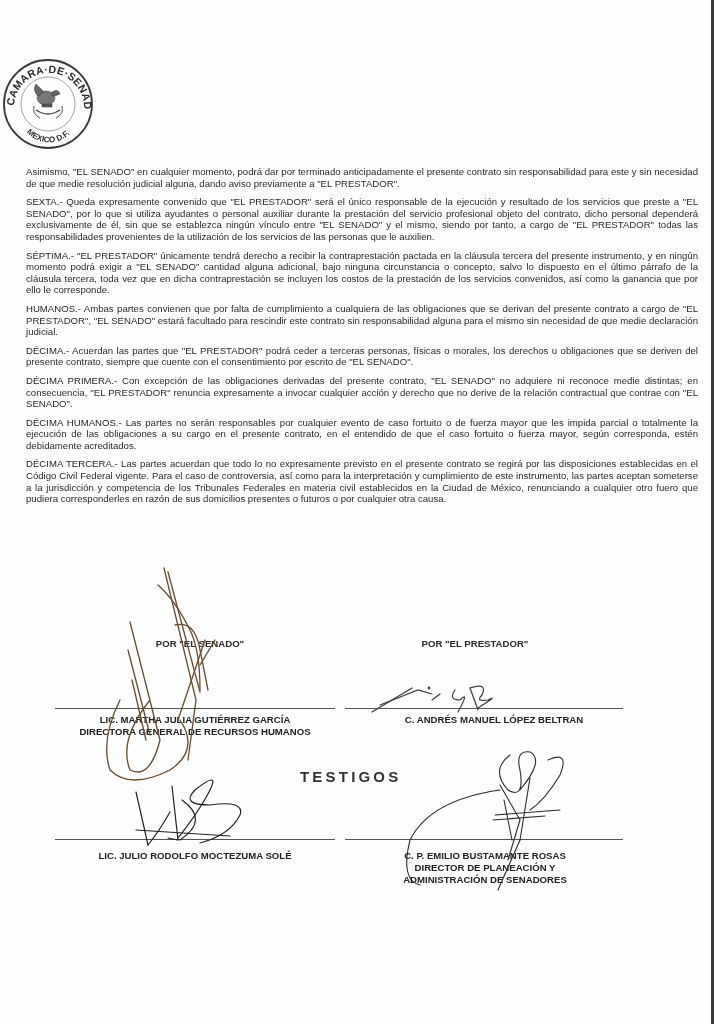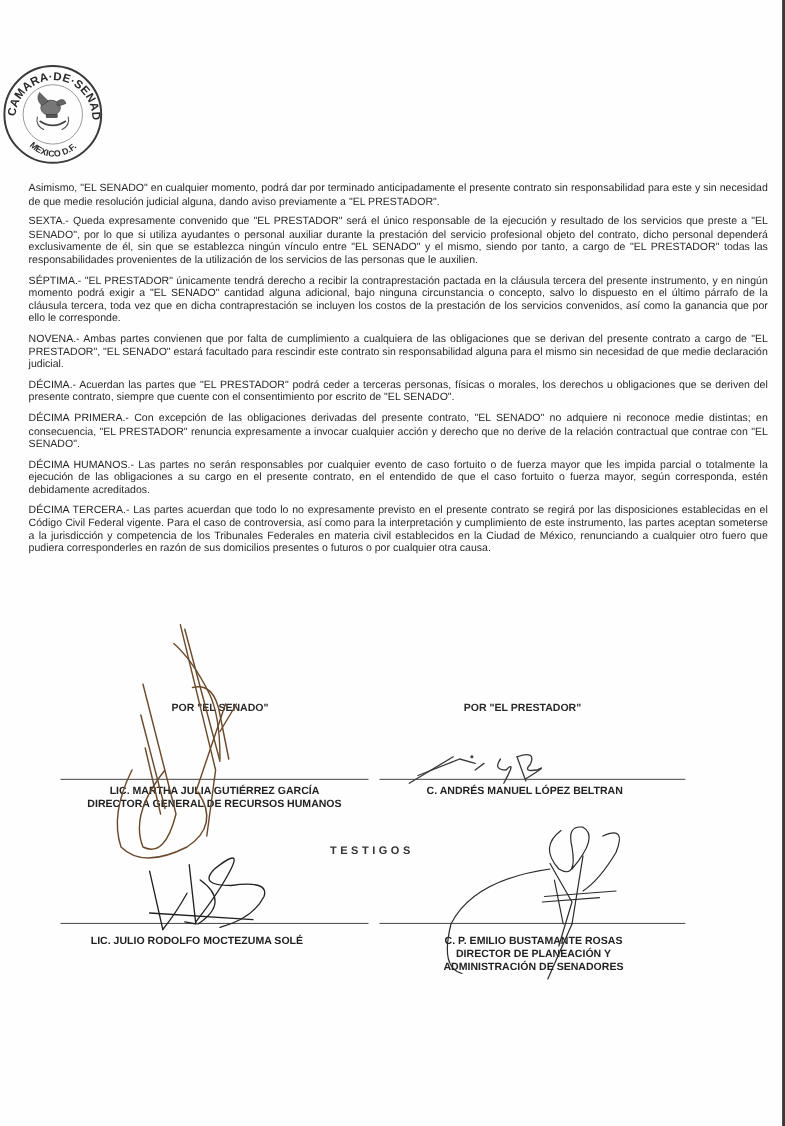--- a/index.html
+++ b/index.html
@@ -18,21 +18,21 @@
   .body-text {
     position: absolute; left: 26px; top: 166px; width: 672px;
     font-size: 9.6px; line-height: 11.6px; text-align: justify;
   }
   .para { margin: 0 0 7px 0; }
   .para b { font-weight: normal; color: #1e1e1e; }
 
   .sig-head { position: absolute; font-size: 9.6px; font-weight: bold; text-align: center; }
   .sig-line { position: absolute; height: 1px; background: #555; }
   .sig-name { position: absolute; font-size: 9.6px; font-weight: bold; text-align: center; line-height: 12px; color: #222; }
-  .testigos { position: absolute; left: 300px; top: 768px; font-size: 10px; font-weight: bold; letter-spacing: 3.2px; color: #333; }
+  .testigos { position: absolute; left: 300px; top: 768px; font-size: 15px; font-weight: bold; letter-spacing: 3.2px; color: #333; }
 
   svg.sig { position: absolute; overflow: visible; pointer-events: none; }
 </style>
 </head>
 <body>
 
 <div class="page">
 
   <svg class="seal" viewBox="0 0 96 96">
     <defs>
@@ -55,47 +55,47 @@
       <path d="M36 54 q12 8 24 0" fill="none" stroke="#444" stroke-width="1.4"></path>
       <path d="M34 50 q-2 8 6 12 M62 50 q2 8 -6 12" fill="none" stroke="#555" stroke-width="1"></path>
       <rect x="42" y="48" width="10" height="3" fill="#555"></rect>
     </g>
   </svg>
 
   <div class="body-text">
     <p class="para"><span>Asimismo, "EL SENADO" en cualquier momento, podrá dar por terminado anticipadamente el presente contrato sin responsabilidad para este y sin necesidad de que medie resolución judicial alguna, dando aviso previamente a "EL PRESTADOR".</span></p>
     <p class="para"><b>SEXTA</b><span>.- Queda expresamente convenido que "EL PRESTADOR" será el único responsable de la ejecución y resultado de los servicios que preste a "EL SENADO", por lo que si utiliza ayudantes o personal auxiliar durante la prestación del servicio profesional objeto del contrato, dicho personal dependerá exclusivamente de él, sin que se establezca ningún vínculo entre "EL SENADO" y el mismo, siendo por tanto, a cargo de "EL PRESTADOR" todas las responsabilidades provenientes de la utilización de los servicios de las personas que le auxilien.</span></p>
     <p class="para"><b>SÉPTIMA</b><span>.- "EL PRESTADOR" únicamente tendrá derecho a recibir la contraprestación pactada en la cláusula tercera del presente instrumento, y en ningún momento podrá exigir a "EL SENADO" cantidad alguna adicional, bajo ninguna circunstancia o concepto, salvo lo dispuesto en el último párrafo de la cláusula tercera, toda vez que en dicha contraprestación se incluyen los costos de la prestación de los servicios convenidos, así como la ganancia que por ello le corresponde.</span></p>
-    <p class="para"><b>NOVENA</b><span>.- Ambas partes convienen que por falta de cumplimiento a cualquiera de las obligaciones que se derivan del presente contrato a cargo de "EL PRESTADOR", "EL SENADO" estará facultado para rescindir este contrato sin responsabilidad alguna para el mismo sin necesidad de que medie declaración judicial.</span></p>
+    <p class="para"><b>HUMANOS</b><span>.- Ambas partes convienen que por falta de cumplimiento a cualquiera de las obligaciones que se derivan del presente contrato a cargo de "EL PRESTADOR", "EL SENADO" estará facultado para rescindir este contrato sin responsabilidad alguna para el mismo sin necesidad de que medie declaración judicial.</span></p>
     <p class="para"><b>DÉCIMA</b><span>.- Acuerdan las partes que "EL PRESTADOR" podrá ceder a terceras personas, físicas o morales, los derechos u obligaciones que se deriven del presente contrato, siempre que cuente con el consentimiento por escrito de "EL SENADO".</span></p>
     <p class="para"><b>DÉCIMA PRIMERA</b><span>.- Con excepción de las obligaciones derivadas del presente contrato, "EL SENADO" no adquiere ni reconoce medie distintas; en consecuencia, "EL PRESTADOR" renuncia expresamente a invocar cualquier acción y derecho que no derive de la relación contractual que contrae con "EL SENADO".</span></p>
     <p class="para"><b>DÉCIMA HUMANOS</b><span>.- Las partes no serán responsables por cualquier evento de caso fortuito o de fuerza mayor que les impida parcial o totalmente la ejecución de las obligaciones a su cargo en el presente contrato, en el entendido de que el caso fortuito o fuerza mayor, según corresponda, estén debidamente acreditados.</span></p>
     <p class="para"><b>DÉCIMA TERCERA</b><span>.- Las partes acuerdan que todo lo no expresamente previsto en el presente contrato se regirá por las disposiciones establecidas en el Código Civil Federal vigente. Para el caso de controversia, así como para la interpretación y cumplimiento de este instrumento, las partes aceptan someterse a la jurisdicción y competencia de los Tribunales Federales en materia civil establecidos en la Ciudad de México, renunciando a cualquier otro fuero que pudiera corresponderles en razón de sus domicilios presentes o futuros o por cualquier otra causa.</span></p>
   </div>
 
   <div class="sig-head" style="left:130px; top:638px; width:140px;">POR "EL SENADO"</div>
   <div class="sig-head" style="left:400px; top:638px; width:150px;">POR "EL PRESTADOR"</div>
 
   <div class="sig-line" style="left:55px; top:708px; width:280px;"></div>
   <div class="sig-line" style="left:345px; top:708px; width:278px;"></div>
 
   <div class="sig-name" style="left:55px; top:714px; width:280px;">
     <div>LIC. MARTHA JULIA GUTIÉRREZ GARCÍA</div>
     <div>DIRECTORA GENERAL DE RECURSOS HUMANOS</div>
   </div>
-  <div class="sig-name" style="left:342px; top:714px; width:270px;">
+  <div class="sig-name" style="left:359px; top:714px; width:270px;">
     <div>C. ANDRÉS MANUEL LÓPEZ BELTRAN</div>
   </div>
 
   <div class="testigos">TESTIGOS</div>
 
   <div class="sig-line" style="left:55px; top:839px; width:280px;"></div>
   <div class="sig-line" style="left:345px; top:839px; width:278px;"></div>
 
-  <div class="sig-name" style="left:39px; top:850px; width:280px;">
+  <div class="sig-name" style="left:55px; top:850px; width:280px;">
     <div>LIC. JULIO RODOLFO MOCTEZUMA SOLÉ</div>
   </div>
   <div class="sig-name" style="left:380px; top:850px; width:210px;">
     <div>C. P. EMILIO BUSTAMANTE ROSAS</div>
     <div>DIRECTOR DE PLANEACIÓN Y</div>
     <div>ADMINISTRACIÓN DE SENADORES</div>
   </div>
 
   <svg class="sig" style="left:0; top:0; width:714px; height:1024px;">
 

